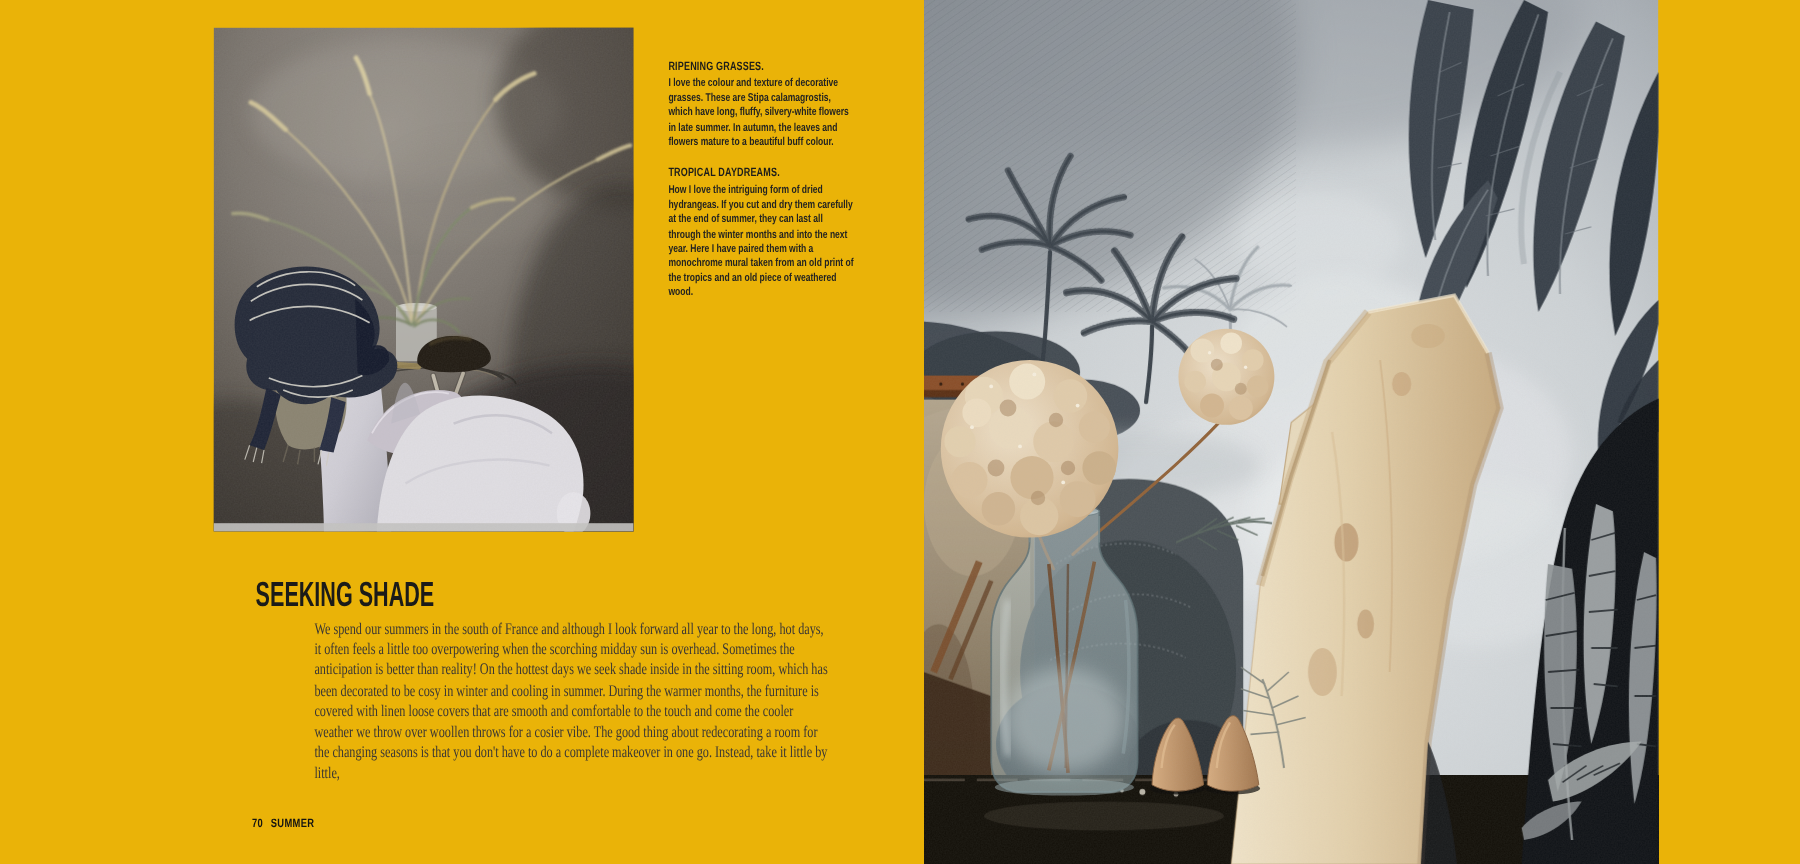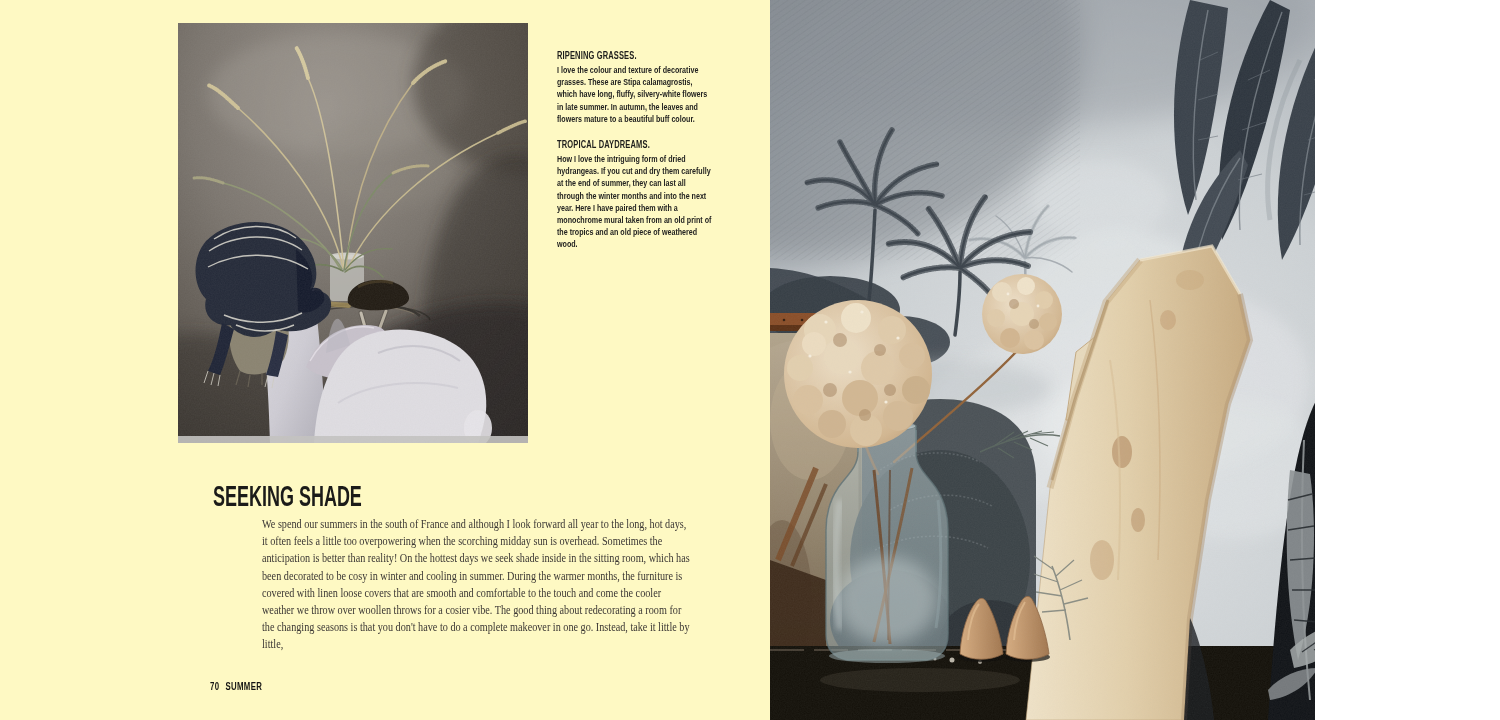--- a/index.html
+++ b/index.html
@@ -1,17 +1,17 @@
 <!DOCTYPE html>
 <html><head>
 <meta charset="utf-8">
 <style>
   html,body{margin:0;padding:0;background:#ffffff;}
   body{width:1500px;height:720px;font-family:"Liberation Sans",sans-serif;}
-  .spread{position:relative;width:1315px;height:720px;background:#fef9c3;overflow:hidden;}
+  .spread{position:relative;width:1500px;height:720px;background:#eab308;overflow:hidden;}
 
   
   .photo-left{position:absolute;left:178px;top:23px;width:350px;height:420px;margin:0;padding:0;}
   .photo-left svg{display:block;}
 
   
   .captions{position:absolute;left:557px;top:50px;width:206px;transform:scaleX(0.75);transform-origin:left top;color:#1d1d1b;}
   .caption-title{font-size:10px;font-weight:700;letter-spacing:.2px;margin:0 0 3px 0;}
   .caption-body{font-size:9.5px;font-weight:700;line-height:12.2px;margin:0 0 14px 0;color:#232321;}
 

